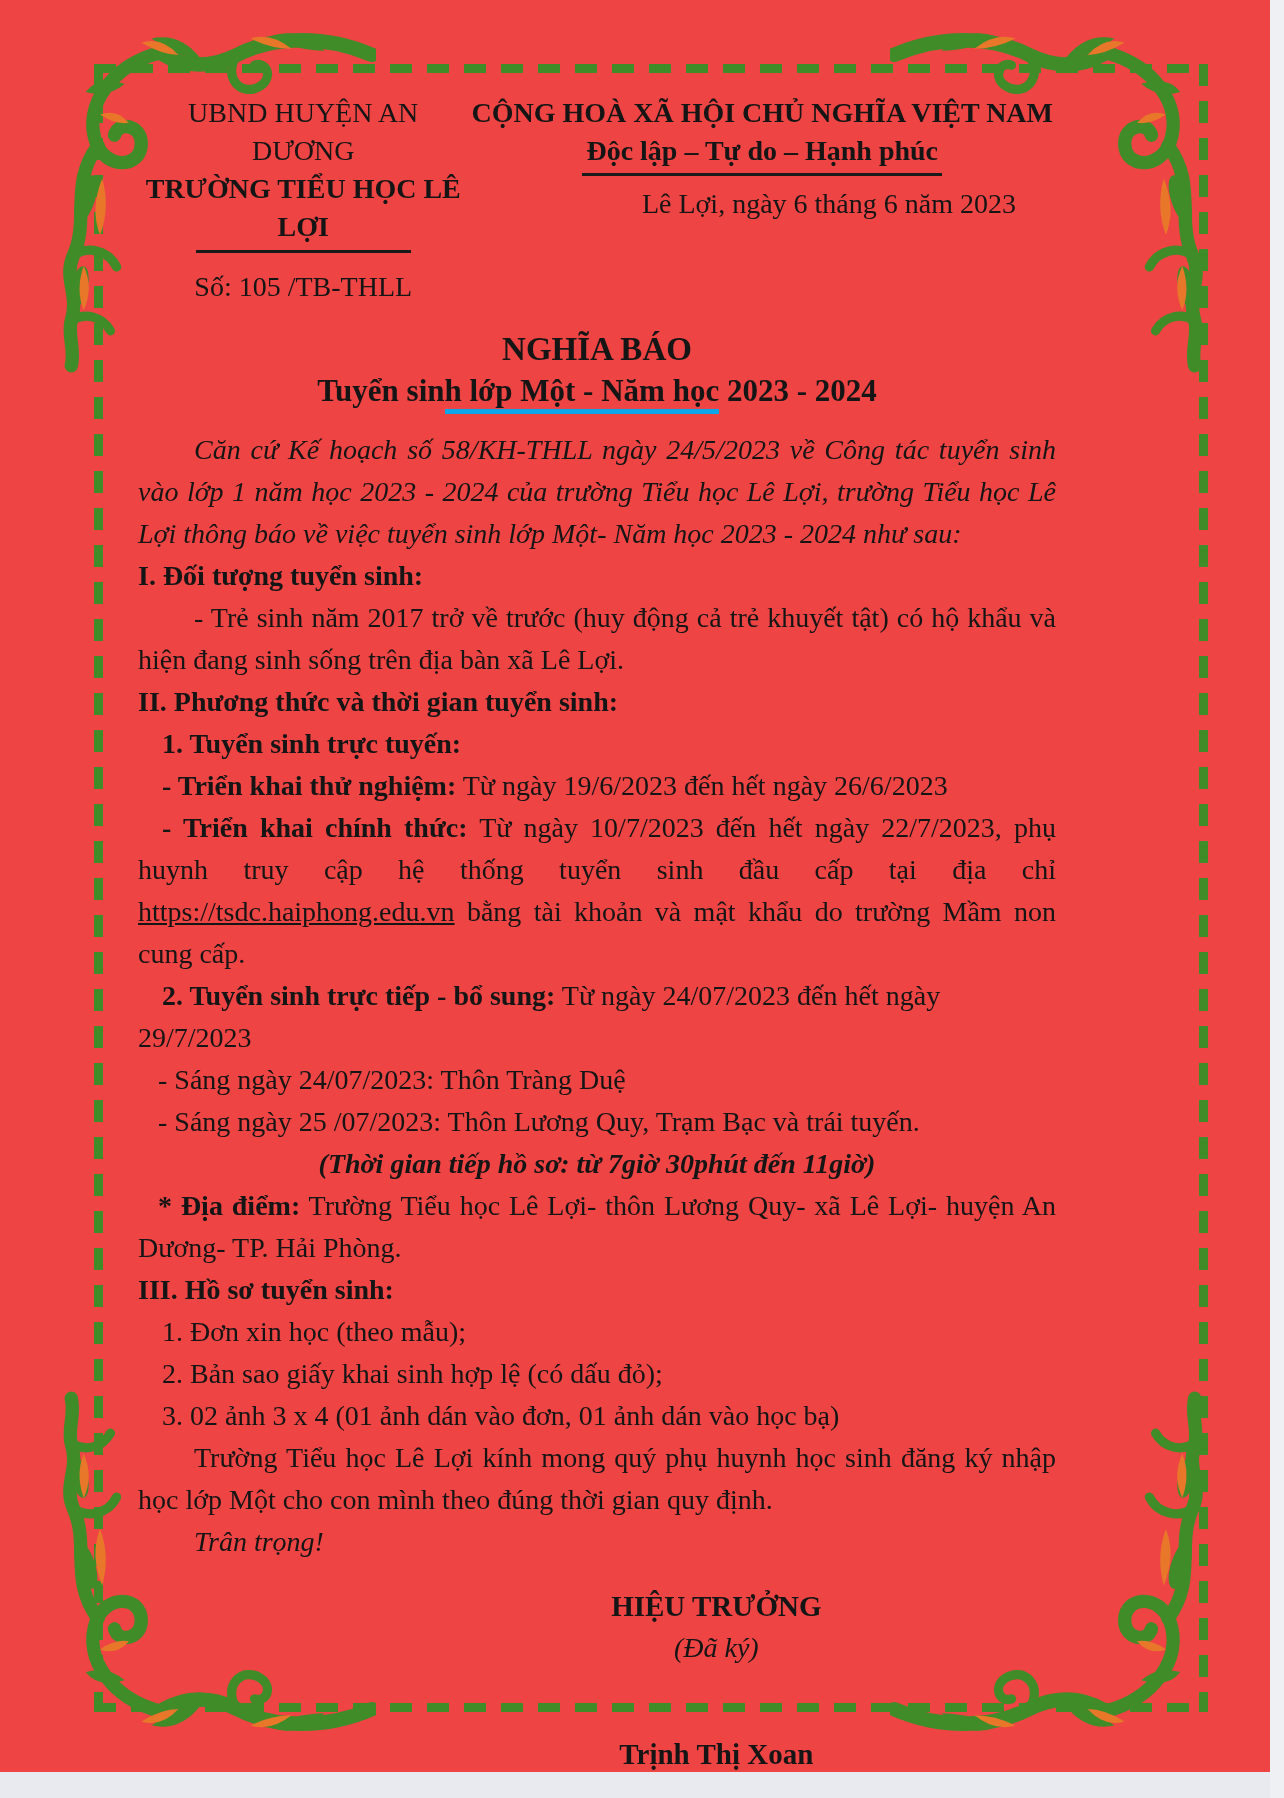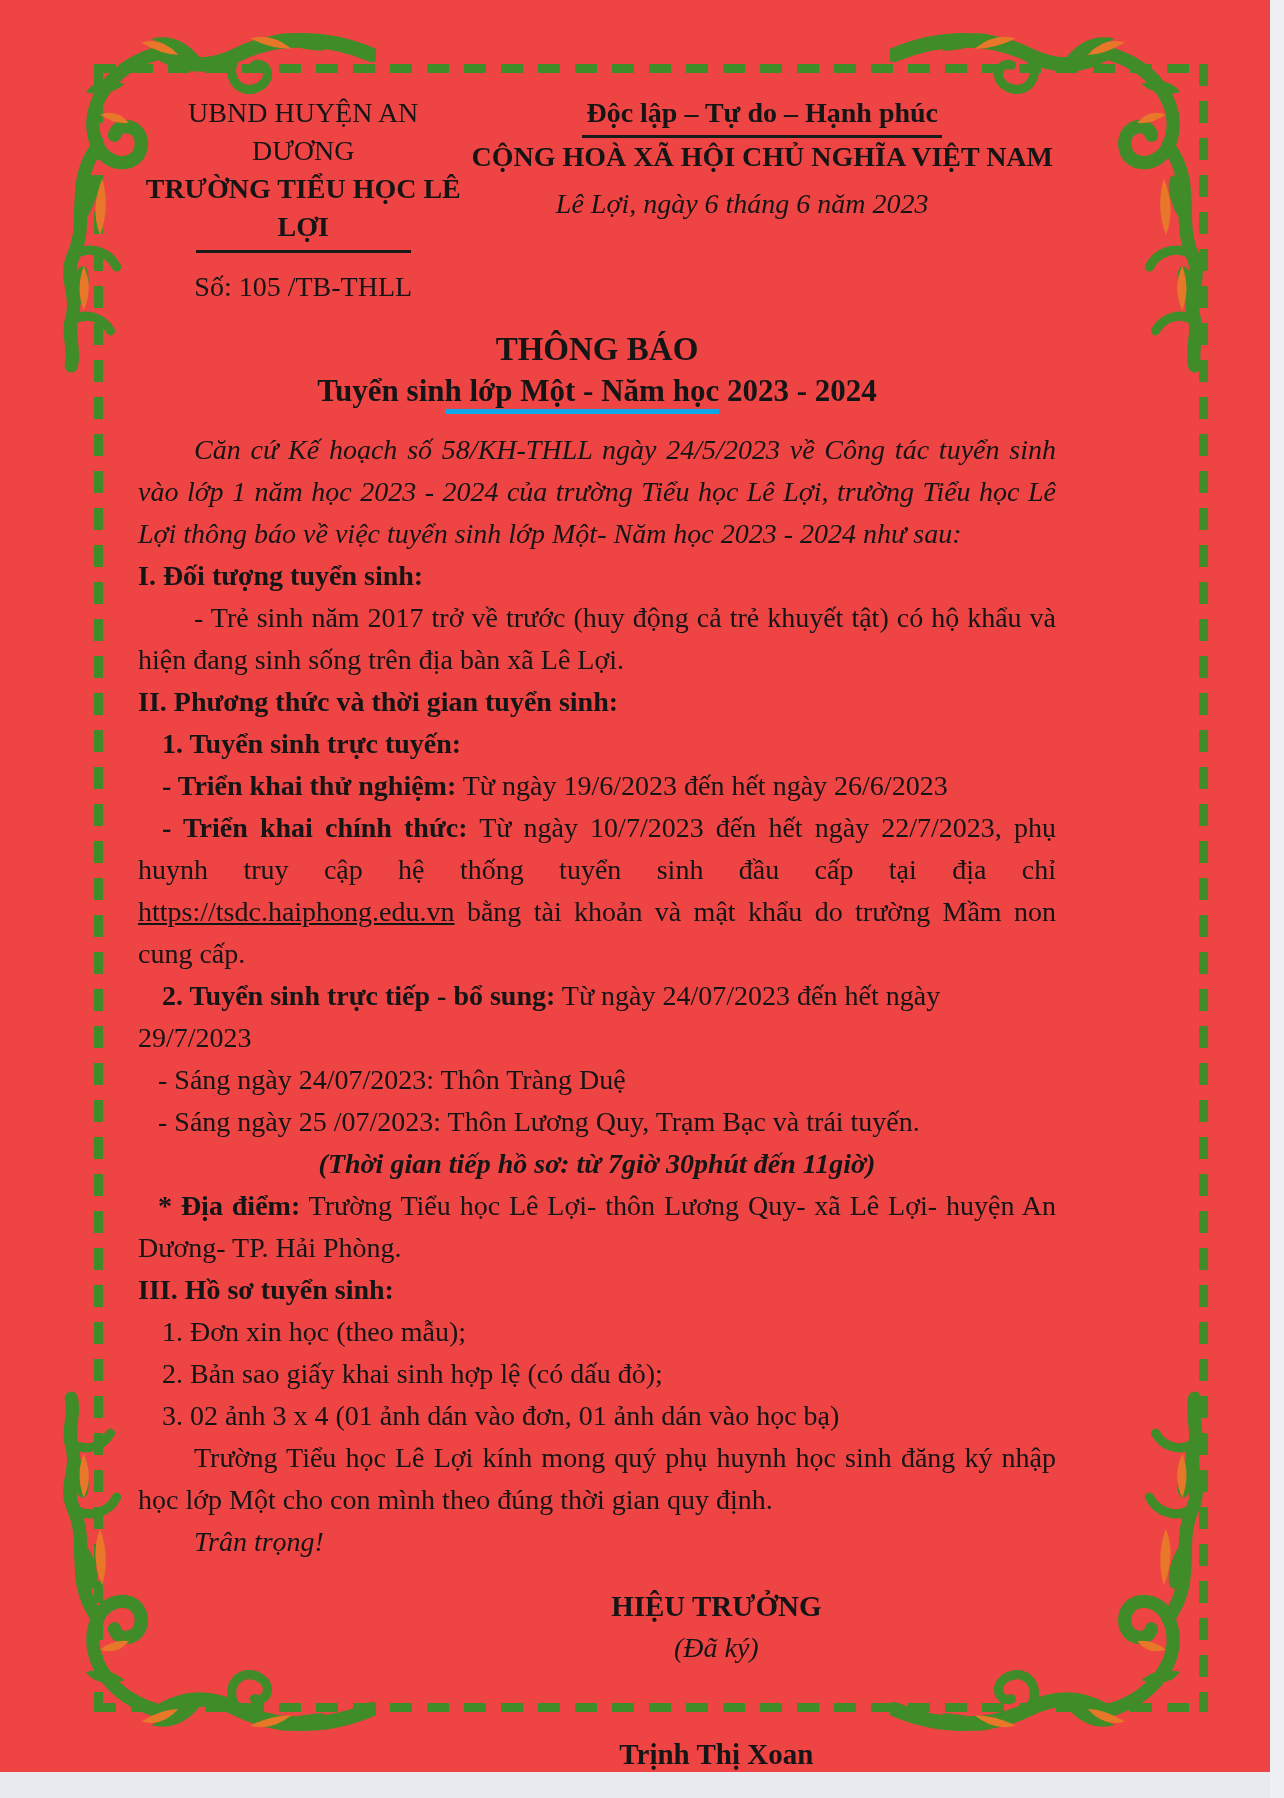--- a/index.html
+++ b/index.html
@@ -24,21 +24,21 @@
 
   .content{position:absolute;left:138px;top:94px;width:918px;font-size:28px;line-height:42px;}
 
   .hdr{display:flex;width:100%;}
   .hdr-left{width:36%;text-align:center;line-height:38px;}
   .hdr-right{width:64%;text-align:center;line-height:38px;}
   .hdr b{font-weight:bold;}
   .rule-left{width:215px;border-bottom:3px solid #1a1a1a;margin:4px auto 0;}
   .motto{display:inline-block;border-bottom:3px solid #1a1a1a;padding:0 4px 3px;font-weight:bold;}
   .doc-number{margin-top:16px;line-height:36px;}
-  .dateline{margin-top:10px;font-style:italic;text-align:center;padding-right:40px;line-height:36px;}
+  .dateline{margin-top:10px;text-align:right;padding-right:40px;line-height:36px;}
 
   .title{margin-top:24px;text-align:center;font-weight:bold;font-size:33px;line-height:40px;}
   .subtitle{text-align:center;font-weight:bold;font-size:31px;line-height:44px;}
   .u-mid{border-bottom:5px solid #0ea5e9;padding-bottom:1px;}
 
   p{margin:0;}
   .just{text-align:justify;}
   .ind56{text-indent:56px;}
   .ind24{text-indent:24px;}
   .ind20{text-indent:20px;}
@@ -109,27 +109,27 @@
   <div class="content">
 
     <div class="hdr">
       <div class="hdr-left">
         <div>UBND HUYỆN AN DƯƠNG</div>
         <div><b>TRƯỜNG TIỂU HỌC LÊ LỢI</b></div>
         <div class="rule-left"></div>
         <div class="doc-number">Số: 105 /TB-THLL</div>
       </div>
       <div class="hdr-right">
+        <div><b>CỘNG HOÀ XÃ HỘI CHỦ NGHĨA VIỆT NAM</b></div>
         <div><span class="motto">Độc lập – Tự do – Hạnh phúc</span></div>
-        <div><b>CỘNG HOÀ XÃ HỘI CHỦ NGHĨA VIỆT NAM</b></div>
         <div class="dateline">Lê Lợi, ngày 6 tháng 6 năm 2023</div>
       </div>
     </div>
 
-    <div class="title">THÔNG BÁO</div>
+    <div class="title">NGHĨA BÁO</div>
     <div class="subtitle"><span>Tuyển sin</span><span class="u-mid">h lớp Một - Năm học</span><span> 2023 - 2024</span></div>
 
     <p class="just ind56 it intro">Căn cứ Kế hoạch số 58/KH-THLL ngày 24/5/2023 về Công tác tuyển sinh vào lớp 1 năm học 2023 - 2024 của trường Tiểu học Lê Lợi, trường Tiểu học Lê Lợi thông báo về việc tuyển sinh lớp Một- Năm học 2023 - 2024 như sau:</p>
 
     <p class="bd">I. Đối tượng tuyển sinh:</p>
     <p class="just ind56">- Trẻ sinh năm 2017 trở về trước (huy động cả trẻ khuyết tật) có hộ khẩu và hiện đang sinh sống trên địa bàn xã Lê Lợi.</p>
 
     <p class="bd">II. Phương thức và thời gian tuyển sinh:</p>
     <p class="bd ind24">1. Tuyển sinh trực tuyến:</p>
 

